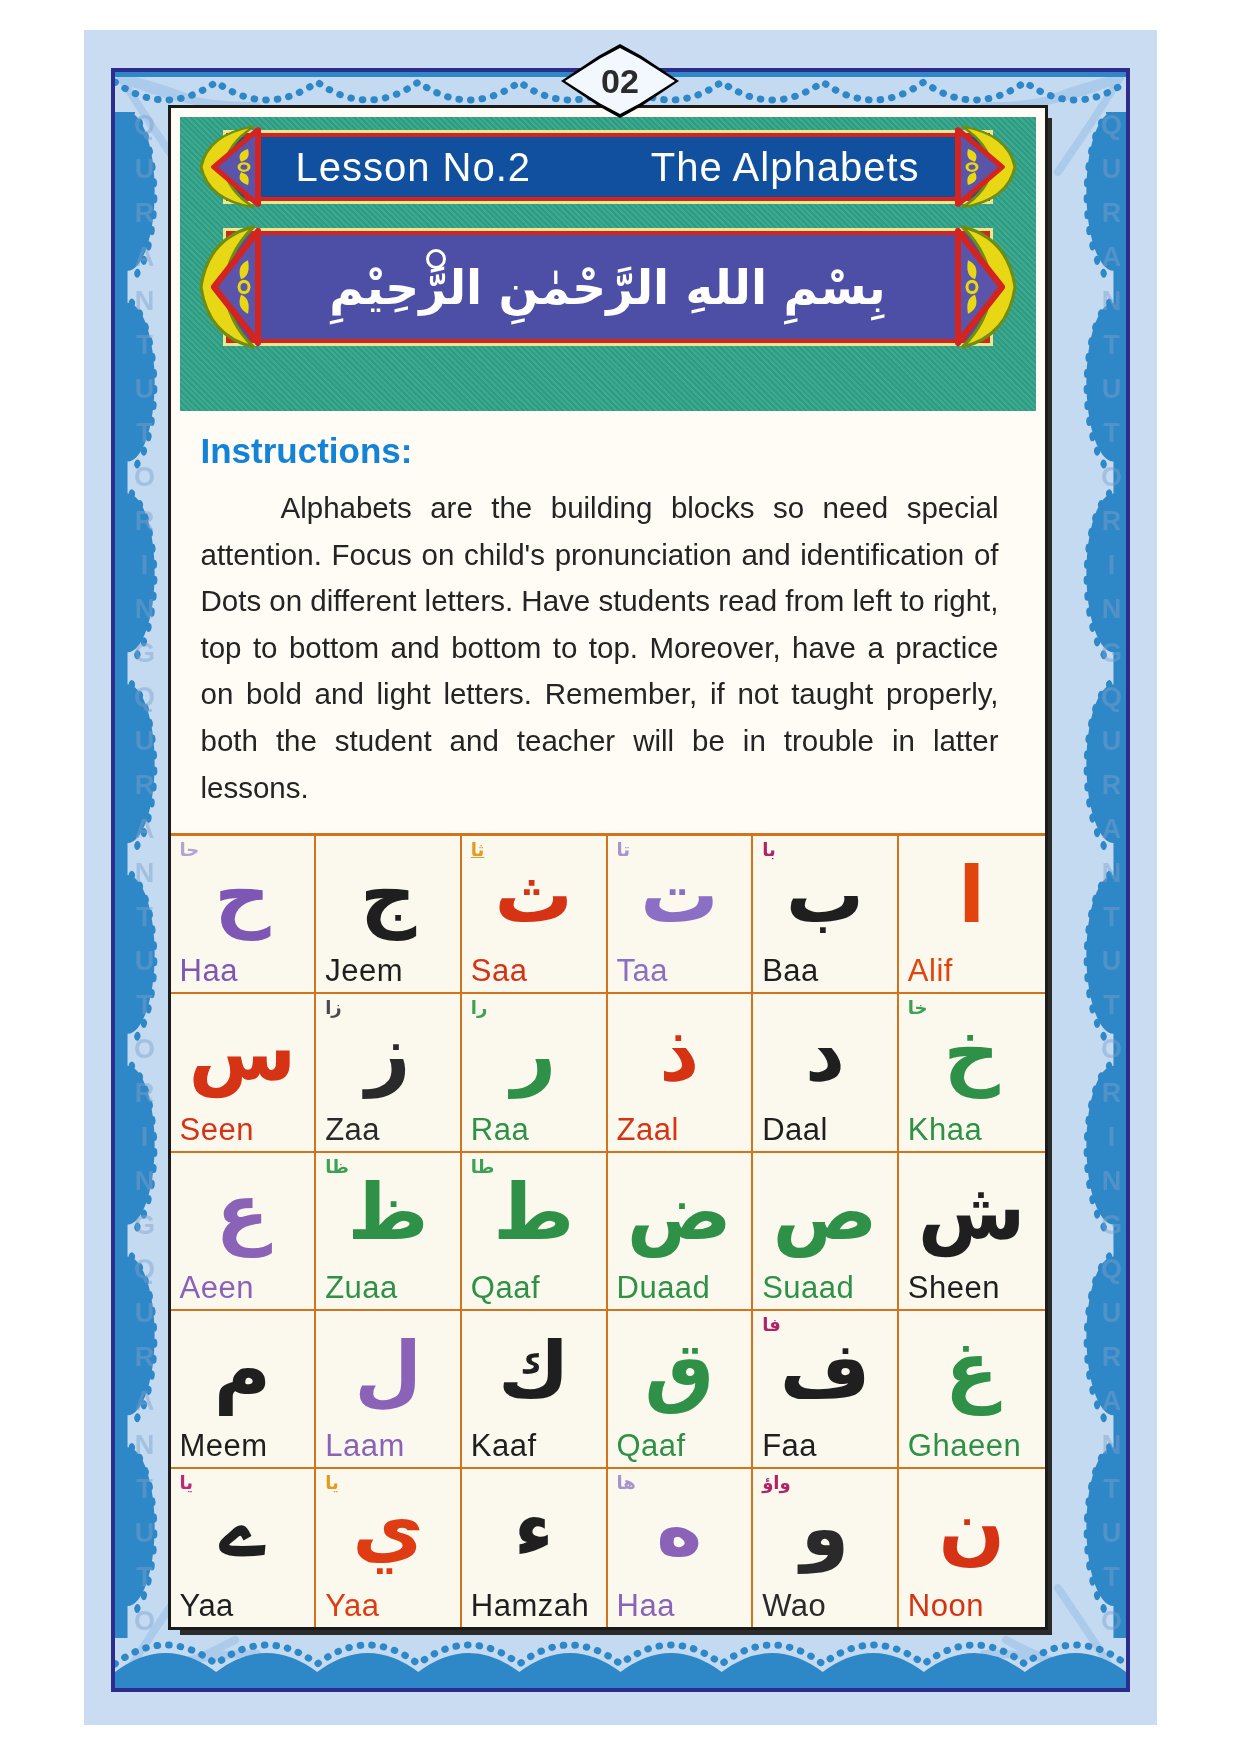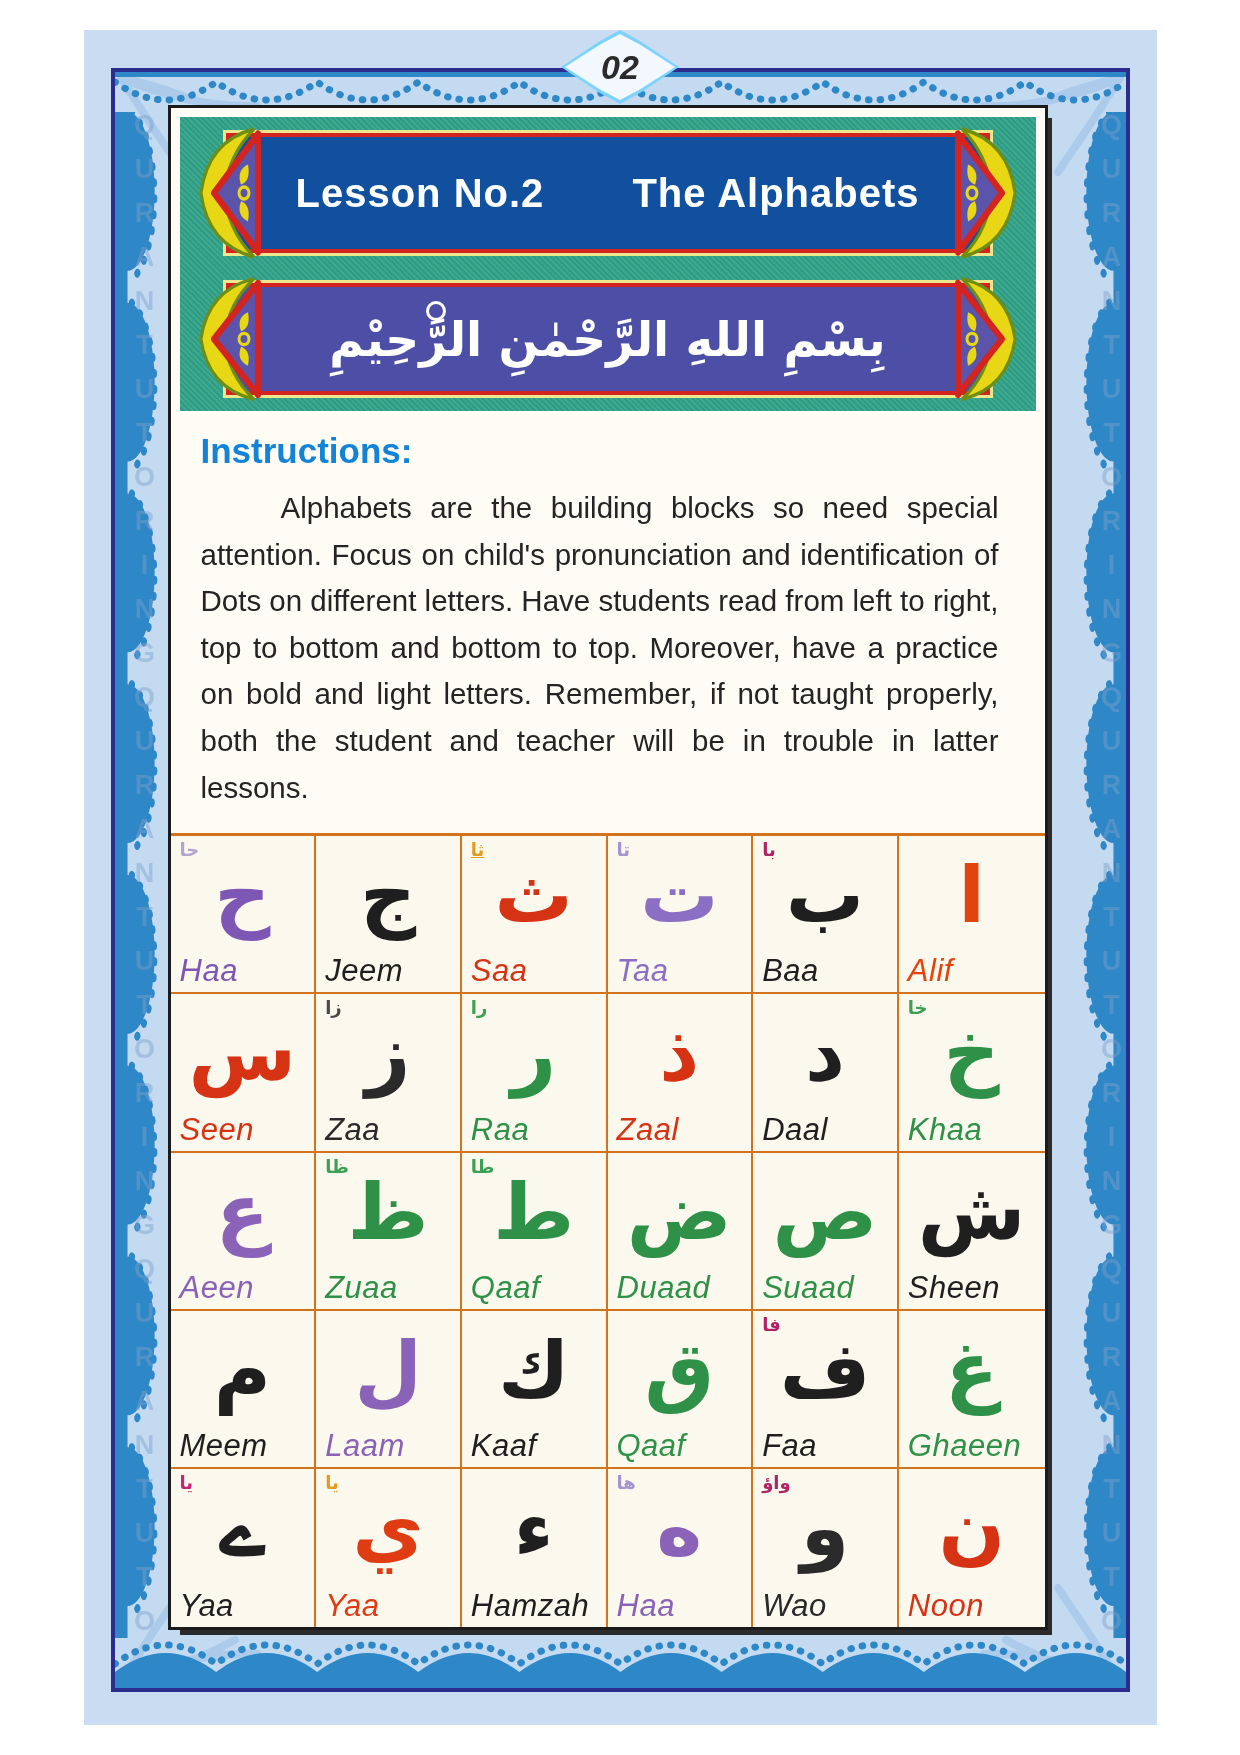--- a/index.html
+++ b/index.html
@@ -19,23 +19,23 @@
   .edge-bottom { left: 0; right: 0; bottom: 0; height: 64px; }
   .edge-left   { left: 0; top: 40px; bottom: 50px; width: 48px; }
   .edge-right  { right: 0; top: 40px; bottom: 50px; width: 48px; transform: scaleX(-1); }
   .corner { position: absolute; width: 150px; height: 110px; opacity: .85; }
   .c-tl { left: 2px; top: 2px; }
   .c-tr { right: 2px; top: 2px; transform: scaleX(-1); }
   .c-bl { left: 2px; bottom: 2px; transform: scaleY(-1); }
   .c-br { right: 2px; bottom: 2px; transform: scale(-1,-1); }
 
   
-  .badge-outer { position: absolute; top: 0; left: 50%; transform: translateX(-50%);
-                 width: 118px; height: 74px; background: #7dd3fc; z-index: 5;
-                 clip-path: polygon(50% 0, 68% 16%, 100% 50%, 68% 84%, 50% 100%, 32% 84%, 0 50%, 32% 16%); font-style: italic; }
+  .badge-outer { position: absolute; top: 14px; left: 50%; transform: translateX(-50%);
+                 width: 118px; height: 74px; background: #000000; z-index: 5;
+                 clip-path: polygon(50% 0, 68% 16%, 100% 50%, 68% 84%, 50% 100%, 32% 84%, 0 50%, 32% 16%); }
   .badge-inner { position: absolute; left: 4px; top: 4px; right: 4px; bottom: 4px;
                  background: #f3f8fe;
                  clip-path: polygon(50% 0, 68% 16%, 100% 50%, 68% 84%, 50% 100%, 32% 84%, 0 50%, 32% 16%);
                  display: flex; align-items: center; justify-content: center;
                  font-size: 34px; font-weight: bold; color: #2b2b2b; }
 
   
   .wm { position: absolute; top: 80px; bottom: 70px; width: 42px; z-index: 2;
         writing-mode: vertical-rl; text-orientation: upright; overflow: hidden;
         font-size: 27px; font-weight: bold; letter-spacing: 14px;
@@ -48,22 +48,22 @@
              background: #fefcf4; border: 3px solid #1b1b1b; z-index: 4;
              box-shadow: 8px 9px 0 -4px #2b2b2b; }
   .content-inner { display: flex; flex-direction: column; height: 100%; }
 
   
   .banner { margin: 9px 9px 0 9px; height: 294px; position: relative;
             background: #2fa287;
             background-image: repeating-linear-gradient(45deg, rgba(255,255,255,.07) 0 2px, rgba(0,0,0,.04) 2px 4px); }
   .band { position: relative; margin: 0 46px; border: 4px solid #d42420;
           box-shadow: 0 0 0 3px #ece88e; }
-  .band1 { margin-top: 16px; height: 120px; background: #11509e;
-           display: flex; align-items: center; justify-content: space-between; padding: 0 66px; font-weight: bold; }
+  .band1 { margin-top: 16px; height: 68px; background: #11509e;
+           display: flex; align-items: center; justify-content: space-between; padding: 0 66px; }
   .band2 { margin-top: 30px; height: 112px; background: #4c4fa5;
            display: flex; align-items: center; justify-content: center; }
   .band1 .t { color: #ffffff; font-size: 40px; letter-spacing: 1px; }
   .bismillah { color: #ffffff; font-size: 47px; font-family: "DejaVu Sans", sans-serif;
                font-weight: bold; direction: rtl; }
   .ayah-ring { position: absolute; left: 26%; top: 14px; width: 20px; height: 20px;
                border: 3px solid #fff; border-radius: 50%; }
   .cap { position: absolute; top: -15px; width: 74px; height: calc(100% + 30px); z-index: 3; }
   .cap svg { width: 100%; height: 100%; }
   .cap-l { left: -42px; }
@@ -81,21 +81,21 @@
           background: #fbf8ee; }
   .cell { position: relative; border-right: 2px solid #d4731d; border-bottom: 2px solid #d4731d;
           padding: 4px; }
   .cell:nth-child(6n) { border-right: none; }
   .cell:nth-child(n+25) { border-bottom: none; }
   .annot { position: absolute; top: 3px; left: 9px; font-size: 18px; font-weight: bold;
            font-family: "DejaVu Sans", sans-serif; direction: rtl; }
   .glyph { height: 102px; display: flex; align-items: center; justify-content: center;
            font-size: 78px; font-weight: bold; font-family: "DejaVu Sans", sans-serif;
            margin-top: 4px; }
-  .lname { position: absolute; left: 9px; bottom: 3px; font-style: italic;
+  .lname { position: absolute; left: 9px; bottom: 3px; 
            font-size: 31px; letter-spacing: .5px; }
 </style>
 </head>
 <body>
 
 <div class="page">
 
   <div class="frame">
 
     <svg class="corner c-tl" viewBox="0 0 150 110">

